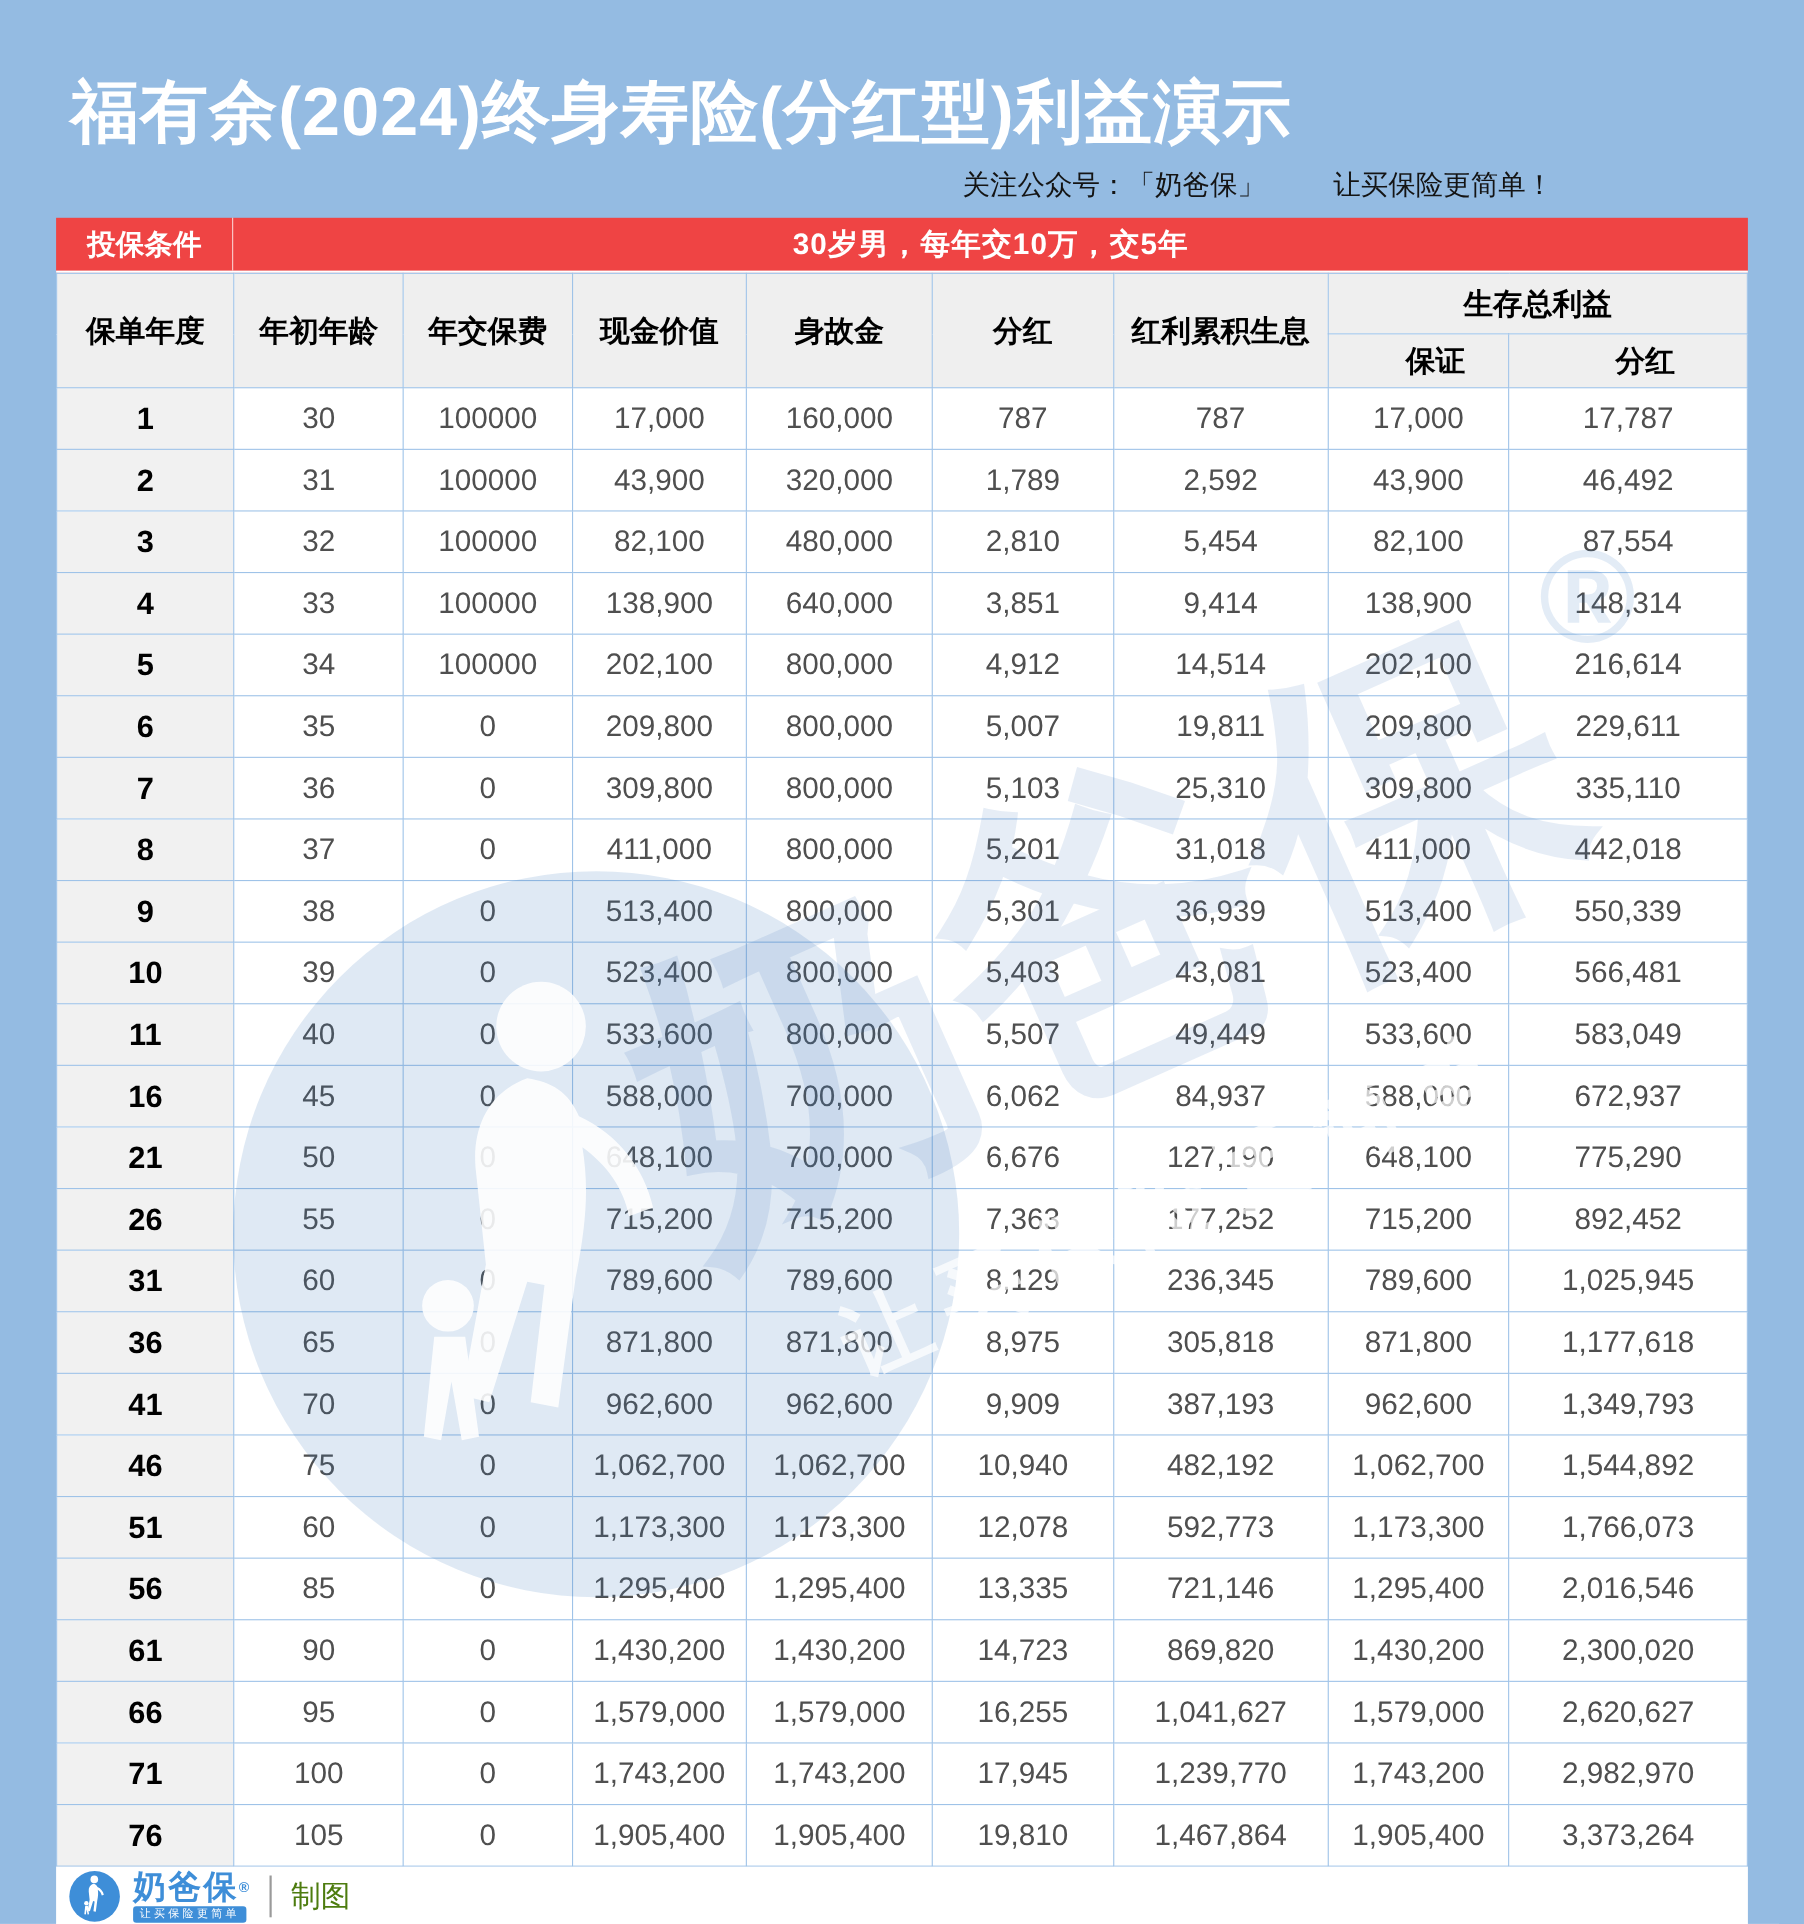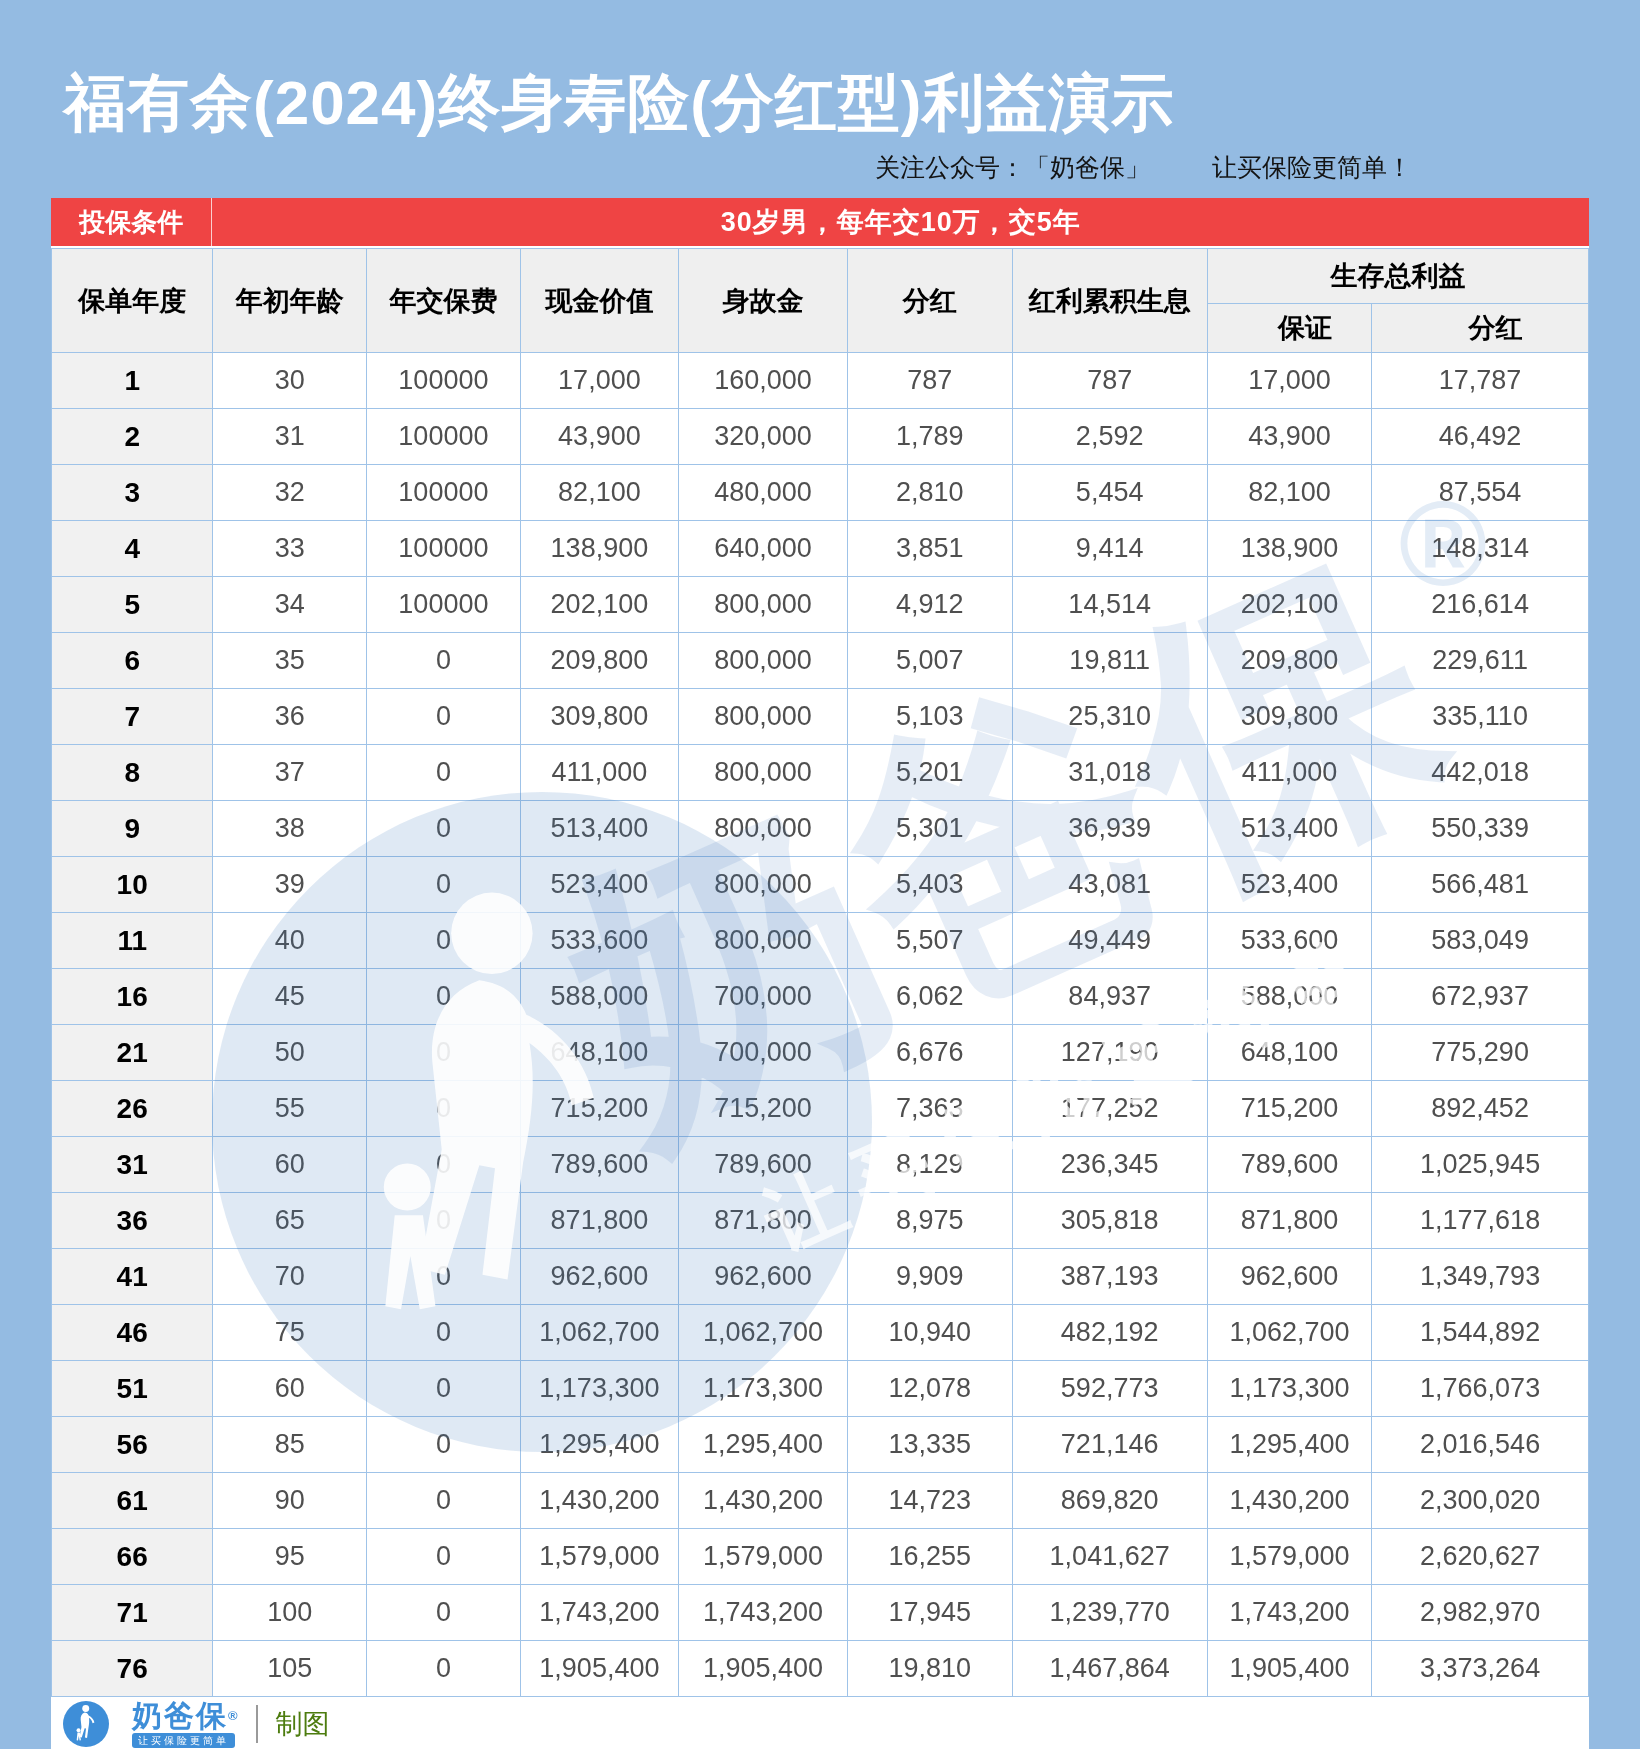--- a/index.html
+++ b/index.html
@@ -95,21 +95,21 @@
   .footer-bar{
     margin:0 51px;height:54px;background:#ffffff;
     display:flex;align-items:center;position:relative;z-index:2;
     padding-left:12px;box-sizing:border-box;
   }
   .logo-circle{
     width:46px;height:46px;border-radius:50%;background:#3e8ed8;
     display:flex;align-items:center;justify-content:center;flex:0 0 auto;
   }
   .logo-circle svg{width:34px;height:40px;}
-  .brand-block{margin-left:23px;display:flex;flex-direction:column;align-items:flex-start;}
+  .brand-block{margin-left:12px;display:flex;flex-direction:column;align-items:flex-start;}
   .brand-name{
     font-size:30px;font-weight:bold;color:#3e8ed8;line-height:30px;letter-spacing:2px;
   }
   .brand-reg{font-size:13px;vertical-align:top;font-weight:bold;color:#3e8ed8;}
   .brand-badge{
     margin-top:2px;background:#3e8ed8;color:#ffffff;
     font-size:10px;letter-spacing:3px;line-height:15px;
     padding:0 6px;border-radius:3px;
   }
   .footer-divider{width:2px;height:38px;background:#9a9a9a;margin:0 18px 0 16px;}

